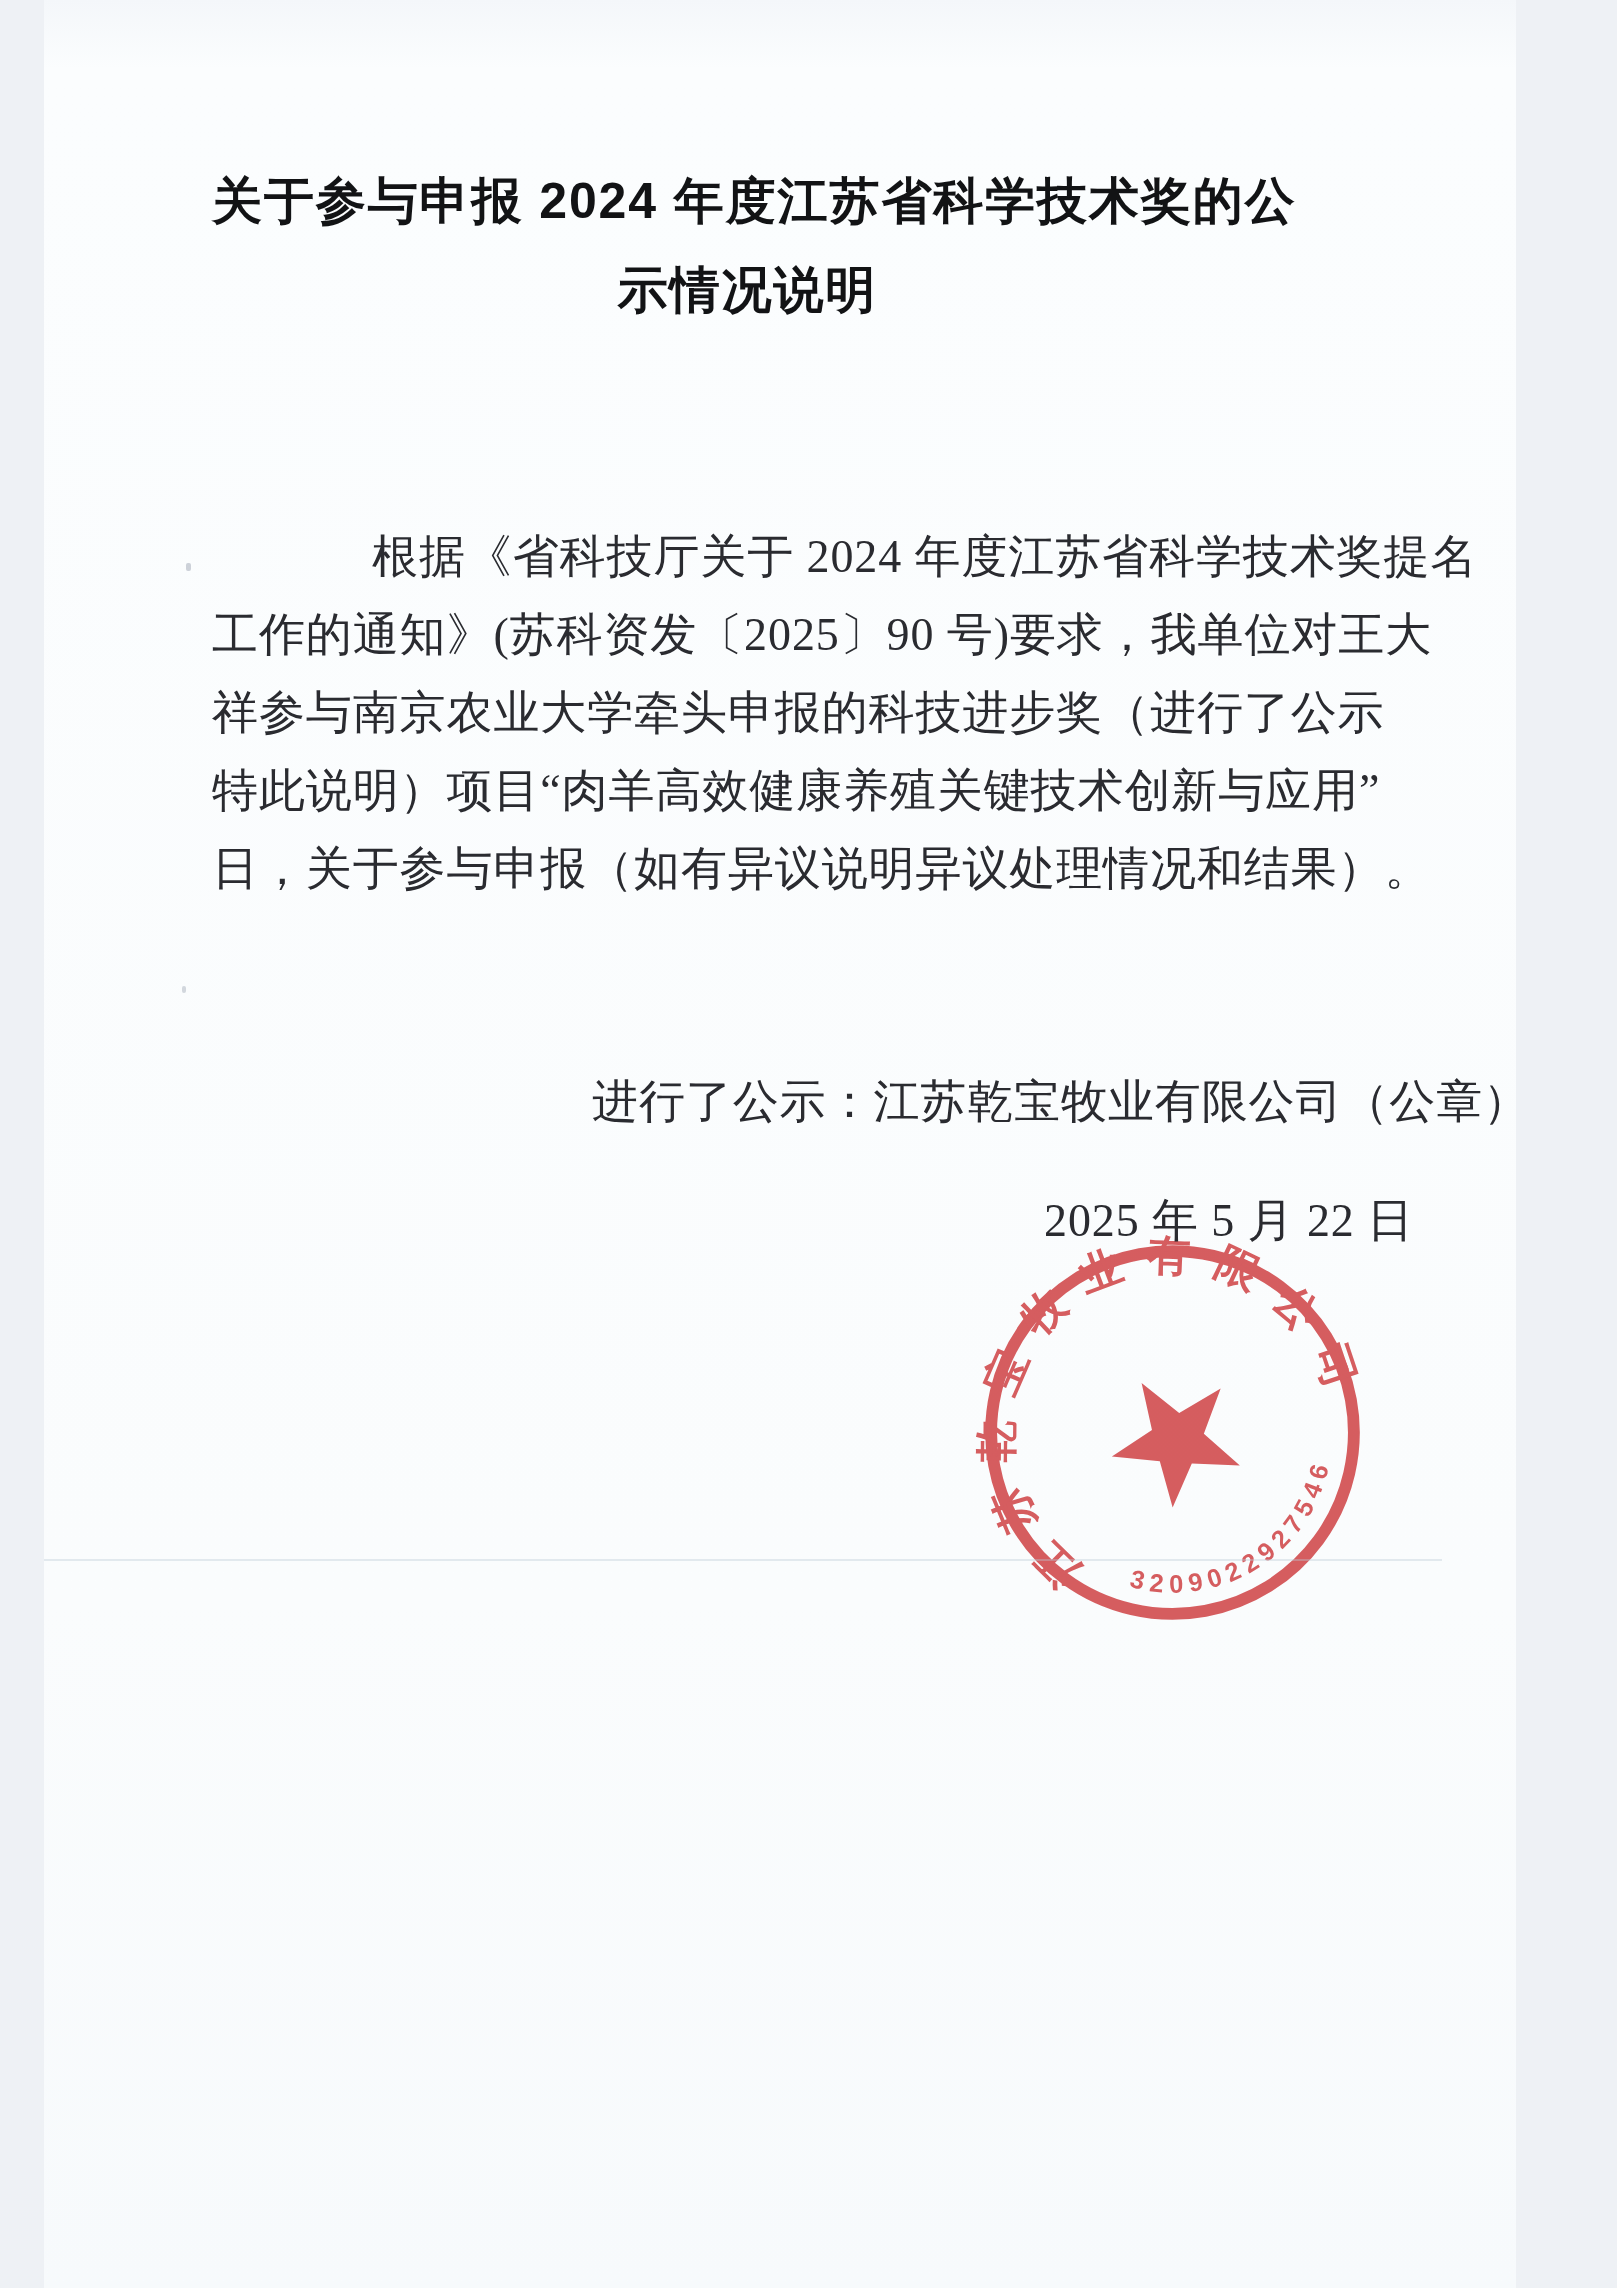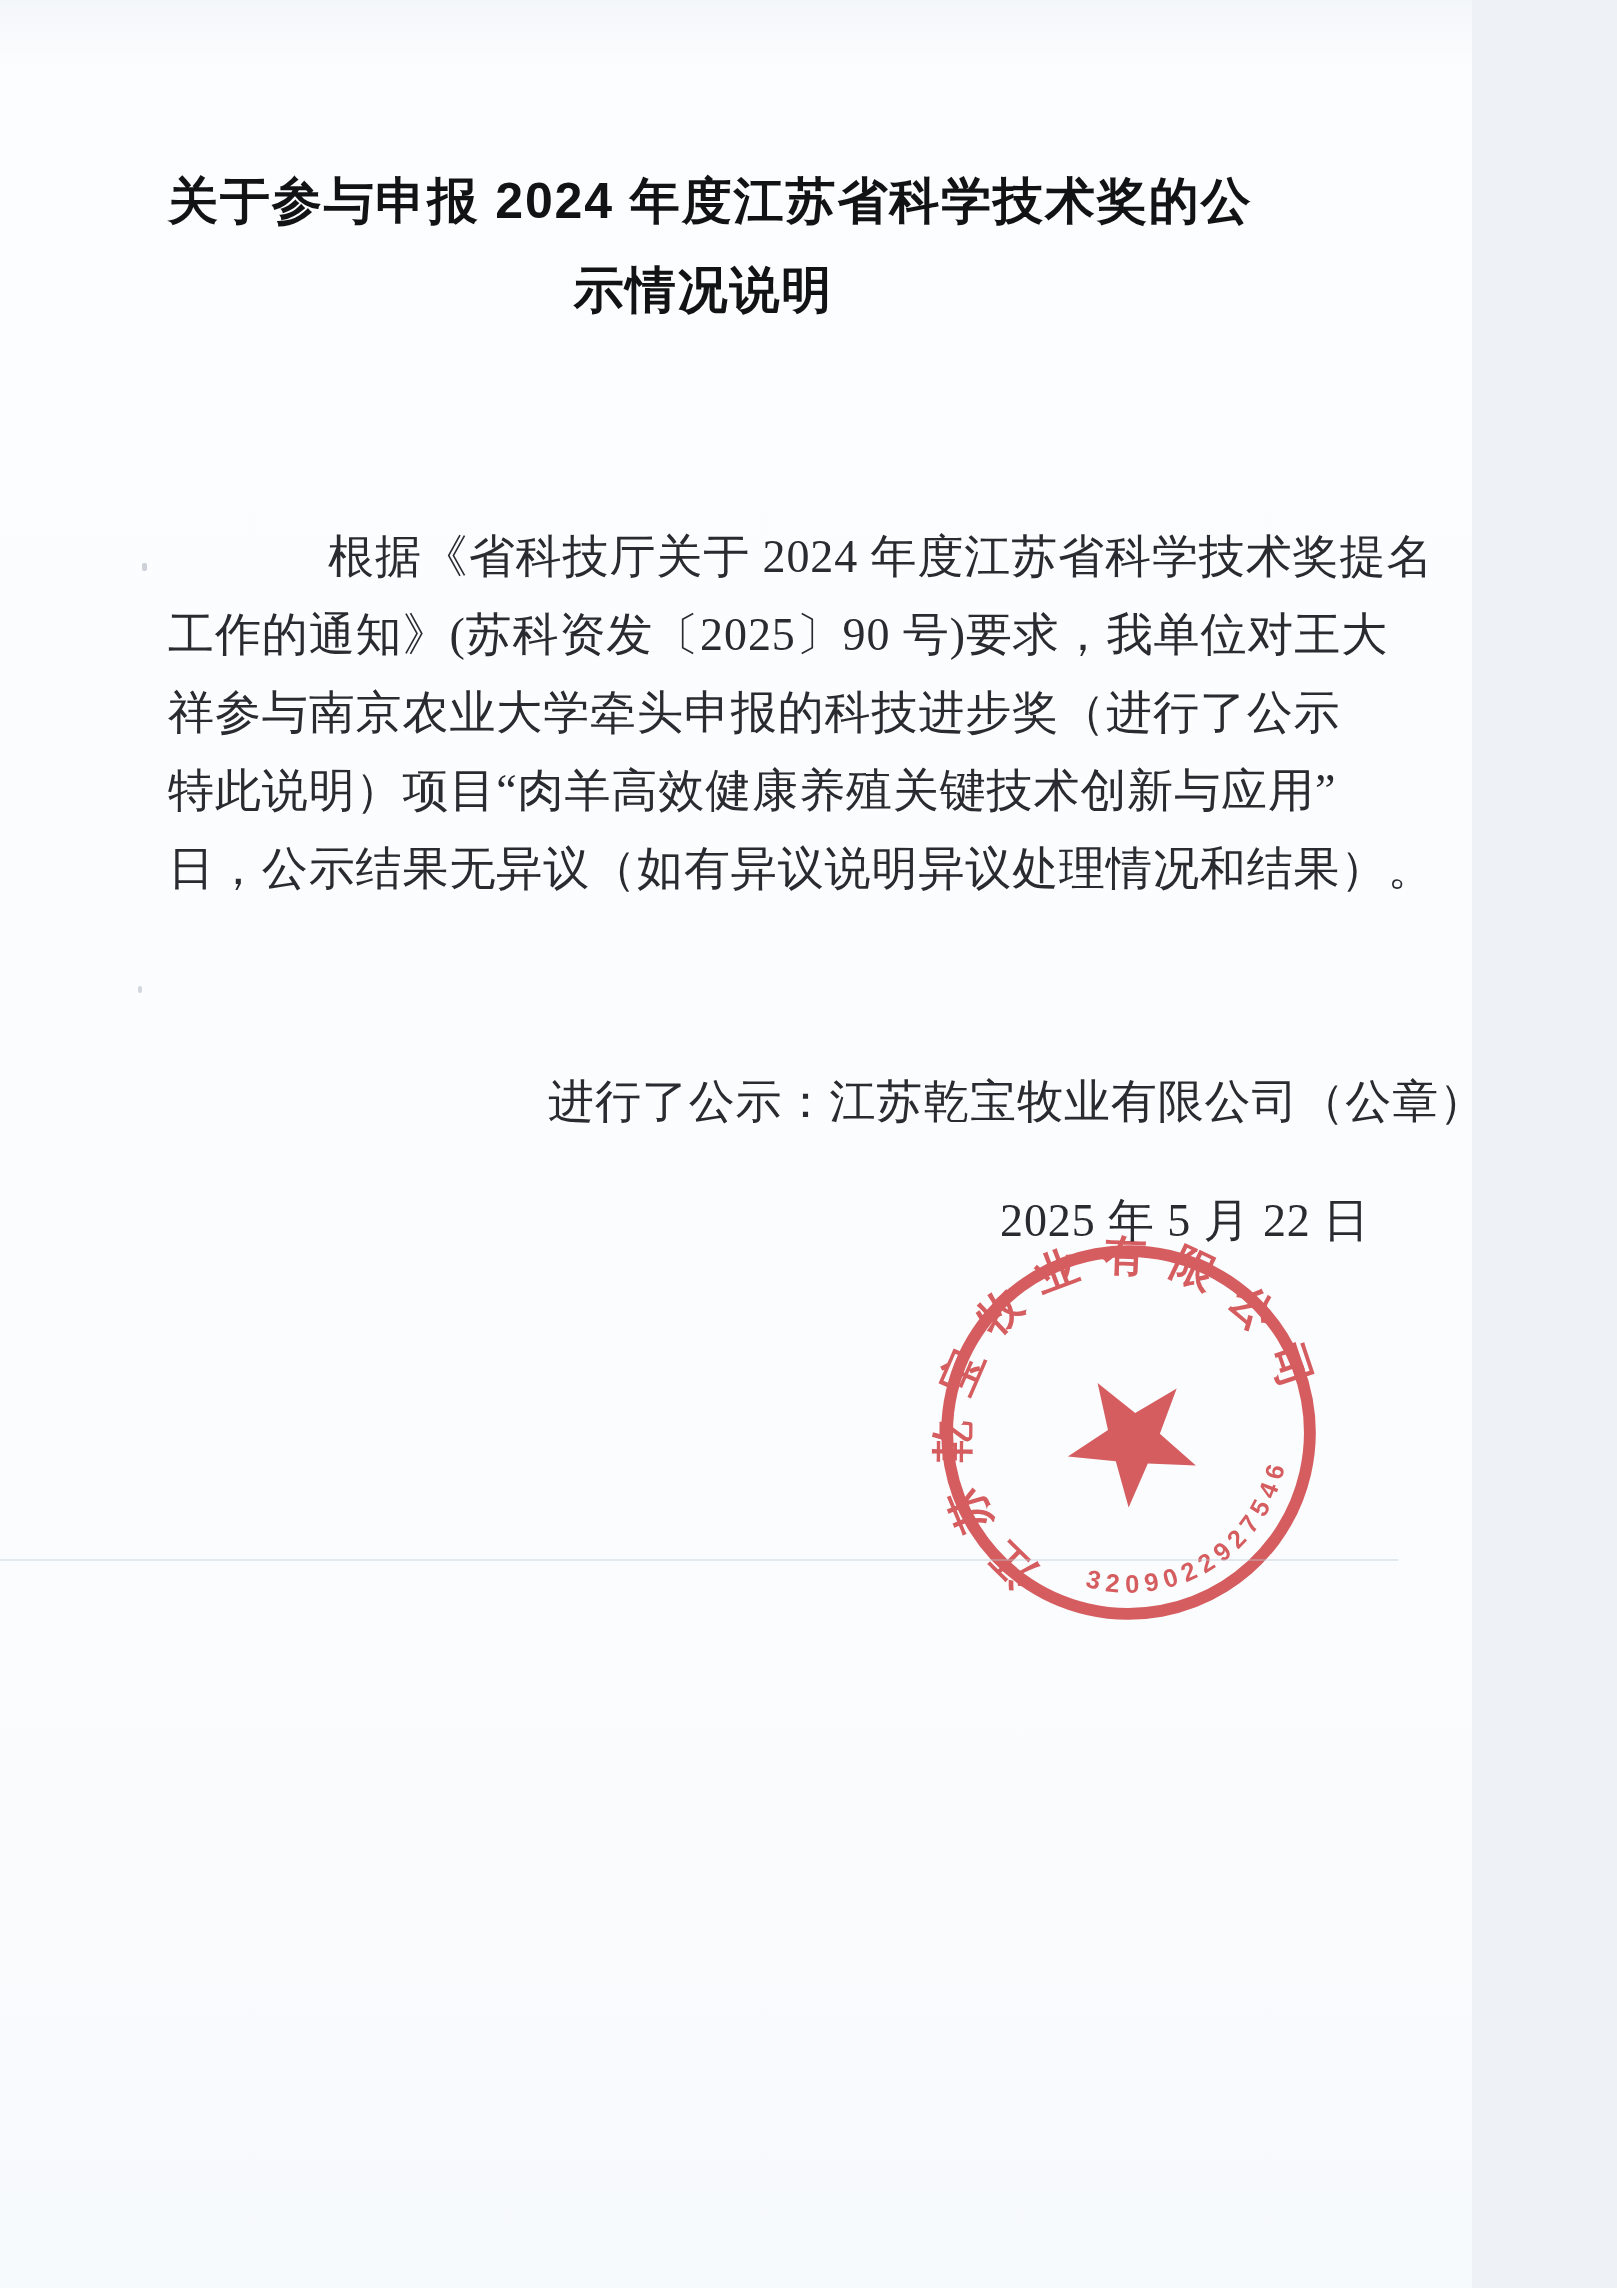--- a/index.html
+++ b/index.html
@@ -7,20 +7,21 @@
     width:1617px;height:2289px;
     background:#eef1f5;
     font-family:"Liberation Serif","DejaVu Serif",serif;
   }
   .page{
     position:relative;
     width:1472px;height:2289px;
     background:linear-gradient(180deg,#f4f7fa 0%, #fbfdfe 3%, #fafcfd 70%, #f7fafc 100%);
     overflow:hidden;
     color:#26272b;
+    margin-left:44px;
   }
   .content{
     position:relative;
     padding:0 233px 0 168px;
   }
   .title{
     padding-top:157px;
     text-align:center;
     font-family:"Liberation Sans","DejaVu Sans",sans-serif;
     font-weight:700;
@@ -68,21 +69,21 @@
     <div class="title">
       <div class="line">关于参与申报 2024 年度江苏省科学技术奖的公</div>
       <div class="line">示情况说明</div>
     </div>
 
     <div class="bodytext para1">
       <div class="line indent">根据《省科技厅关于 2024 年度江苏省科学技术奖提名</div>
       <div class="line">工作的通知》(苏科资发〔2025〕90 号)要求，我单位对王大</div>
       <div class="line">祥参与南京农业大学牵头申报的科技进步奖（进行了公示</div>
       <div class="line">特此说明）项目“肉羊高效健康养殖关键技术创新与应用”</div>
-      <div class="line">日，公示结果无异议（如有异议说明异议处理情况和结果）。</div>
+      <div class="line">日，关于参与申报（如有异议说明异议处理情况和结果）。</div>
     </div>
 
 
 
     <div class="bodytext unit">进行了公示：江苏乾宝牧业有限公司（公章）</div>
 
     <div class="bodytext date">2025 年 5 月 22 日</div>
 
   </div>
 

